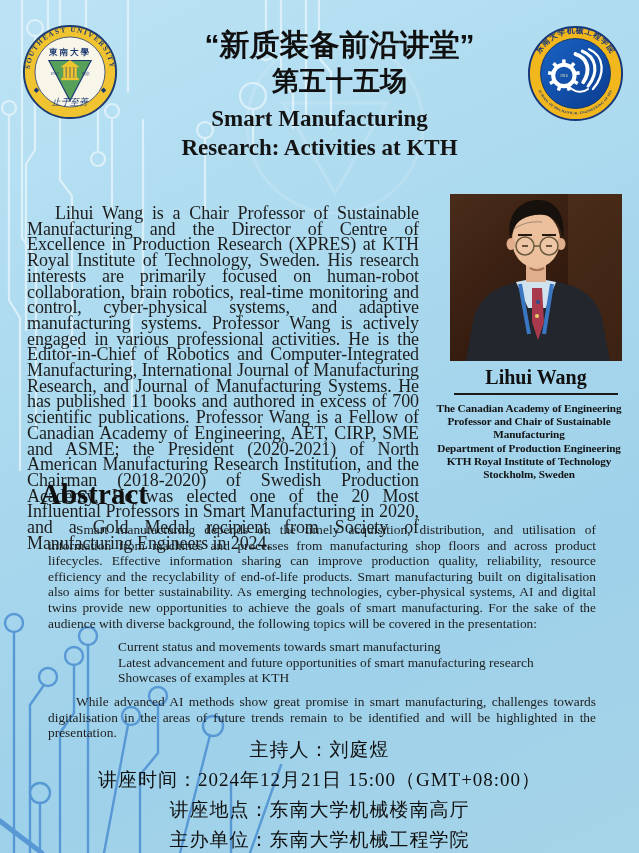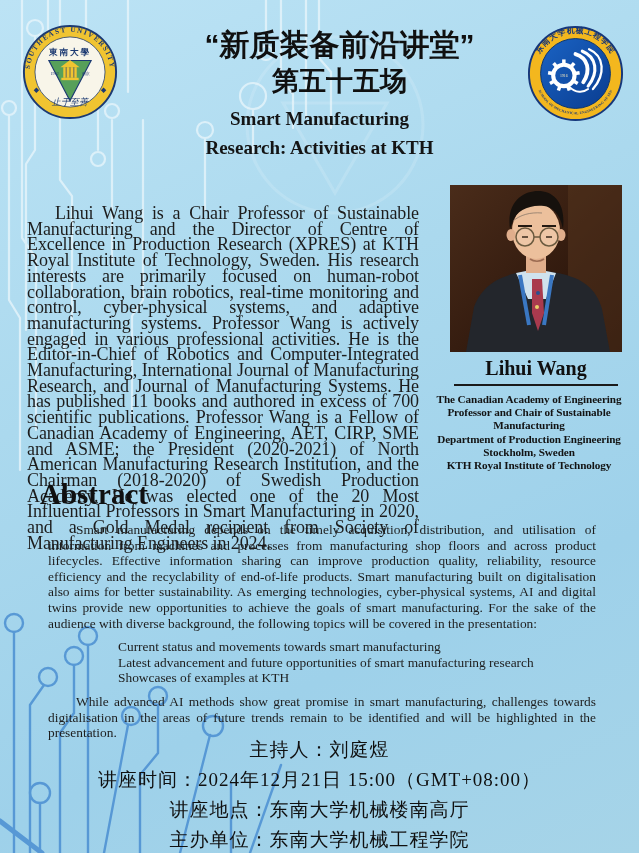--- a/index.html
+++ b/index.html
@@ -12,28 +12,28 @@
   .deco-top-left{left:0;top:0;}
   .deco-bottom-left{left:0;bottom:0;}
   .watermark{left:235px;top:25px;opacity:.18;}
   .logo-left{position:absolute;left:22px;top:24px;width:96px;height:96px;}
   .logo-right{position:absolute;left:527px;top:25px;width:97px;height:97px;}
   .series-title{position:absolute;left:0;top:26px;width:100%;text-align:center;
     font-family:"Liberation Sans",sans-serif;font-weight:700;color:#101010;
     font-size:30px;line-height:37px;padding-left:20px;}
   .series-session{font-size:27px;}
   .talk-title{position:absolute;left:0;top:104px;width:100%;text-align:center;
-    font-weight:700;font-size:19px;line-height:29px;color:#141414;}
+    font-weight:700;font-size:23px;line-height:29px;color:#141414;}
   .section-heading{position:absolute;font-weight:700;font-size:29px;color:#101010;}
   .heading-bio{left:40px;top:167px;}
   .heading-abstract{left:40px;top:478px;}
   .bio-text{position:absolute;left:27px;top:206px;width:392px;
     font-size:18px;line-height:15.7px;letter-spacing:-0.1px;
     text-align:justify;text-indent:28px;color:#1d1d1d;}
-  .speaker-card{position:absolute;left:428px;top:185px;width:202px;}
+  .speaker-card{position:absolute;left:428px;top:194px;width:202px;}
   .photo-frame{display:block;margin-left:22px;width:172px;height:167px;}
   .speaker-name{margin:5px 0 0 22px;width:172px;text-align:center;
     font-weight:700;font-size:20px;color:#101010;}
   .name-rule{margin:4px 0 0 26px;width:164px;border:none;border-top:2px solid #1a1a1a;}
   .affiliation{margin-top:7px;text-align:center;font-weight:700;
     font-size:11.2px;line-height:13.2px;letter-spacing:-0.1px;color:#131313;}
   .abstract-body{position:absolute;left:40px;top:514px;width:564px;
     font-size:13.4px;line-height:15.6px;text-align:justify;color:#1d1d1d;}
   .abstract-body p{margin:8px;text-indent:28px;}
   .topics{margin-left:42px;padding-left:36px;}
@@ -214,22 +214,22 @@
       <path d="M 68 41 L 82 41 M 92 41 L 106 41" stroke="#241a12" stroke-width="2"></path>
       <path d="M 72 52 L 78 52 M 96 52 L 102 52" stroke="#3a2a1c" stroke-width="1.6"></path>
       <path d="M 80 74 C 84 77 90 77 94 74" stroke="#9c6b52" stroke-width="1.6" fill="none"></path>
     </svg>
     <div class="speaker-name">Lihui Wang</div>
     <hr class="name-rule">
     <div class="affiliation">
       <div>The Canadian Academy of Engineering</div>
       <div>Professor and Chair of Sustainable Manufacturing</div>
       <div>Department of Production Engineering</div>
+      <div>KTH Royal Institute of Technology</div>
       <div>Stockholm, Sweden</div>
-      <div>KTH Royal Institute of Technology</div>
     </div>
   </div>
 
   <div class="section-heading heading-abstract">Abstract</div>
   <div class="abstract-body">
     <p>Smart manufacturing depends on the timely acquisition, distribution, and utilisation of information from machines and processes from manufacturing shop floors and across product lifecycles. Effective information sharing can improve production quality, reliability, resource efficiency and the recyclability of end-of-life products. Smart manufacturing built on digitalisation also aims for better sustainability. As emerging technologies, cyber-physical systems, AI and digital twins provide new opportunities to achieve the goals of smart manufacturing. For the sake of the audience with diverse background, the following topics will be covered in the presentation:</p>
     <div class="topics">
       <div class="topic-line">Current status and movements towards smart manufacturing</div>
       <div class="topic-line">Latest advancement and future opportunities of smart manufacturing research</div>
       <div class="topic-line">Showcases of examples at KTH</div>

